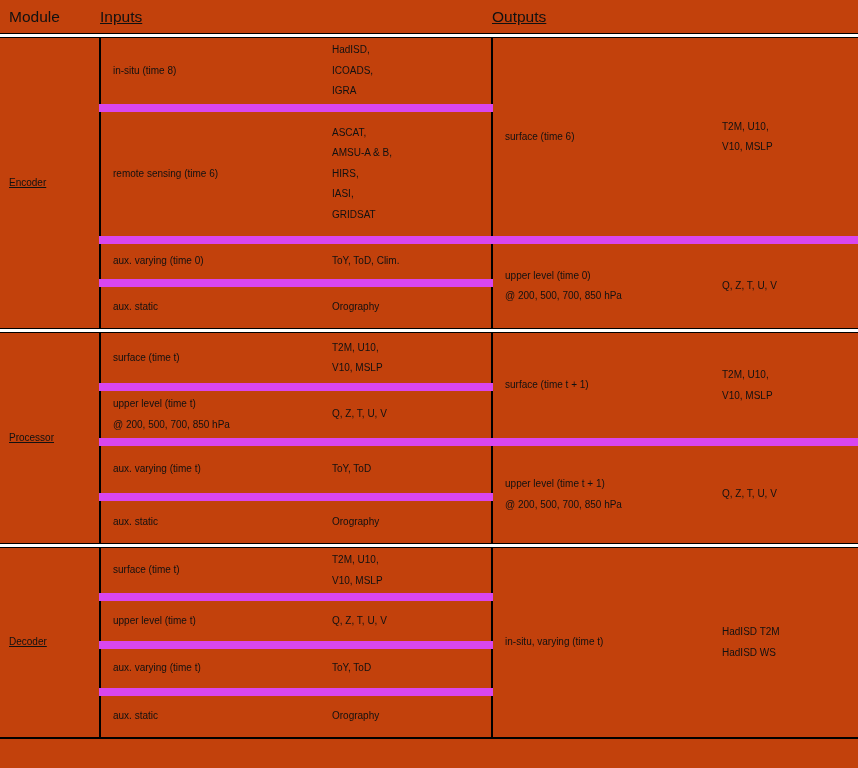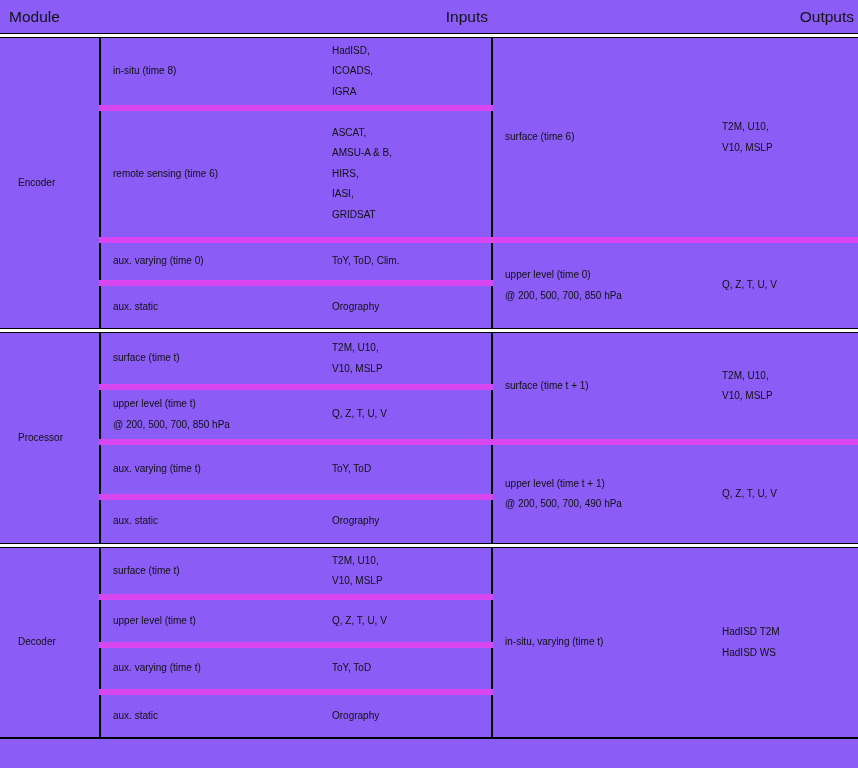--- a/index.html
+++ b/index.html
@@ -1,47 +1,47 @@
 <!DOCTYPE html>
 <html><head>
 <meta charset="utf-8">
 <style>
   html, body { margin: 0; padding: 0; background: #ffffff; }
   .page {
     position: relative;
     width: 858px;
     height: 768px;
-    background: #8b5cf6;
+    background: #c2410c;
     font-family: "Liberation Sans", sans-serif;
     color: #111111;
     overflow: hidden;
   }
   table.io-table {
     border-collapse: collapse;
     table-layout: fixed;
     width: 858px;
   }
   td {
     font-size: 10px;
     line-height: 20.5px;
     vertical-align: middle;
     padding: 0 4px 0 12px;
     white-space: pre-line;
     overflow: hidden;
   }
   
   tr.hdr td { font-size: 15.5px; padding-top: 2px; }
   td.h-module { padding-left: 9px; text-align: left; }
-  td.h-center { text-align: right; padding-left: 0; }
+  td.h-center { text-align: left; padding-left: 0; text-decoration: underline; }
   
-  td.module { padding-left: 18px; }
+  td.module { padding-left: 9px; text-decoration: underline; }
   
   td.vl { border-left: 2px solid #000; }
   
-  td.bt { border-top: 6px solid #d946ef; }
+  td.bt { border-top: 8px solid #d946ef; }
   
   td.ov { padding-left: 14px; }
   
   td.sep { padding: 0; }
   .double-rule {
     height: 5px;
     box-sizing: border-box;
     border-top: 1.8px solid #000;
     border-bottom: 1.8px solid #000;
     background: #ffffff;
@@ -119,21 +119,21 @@
     </tr>
     <tr style="height:55px">
       <td class="vl bt">upper level (time t)
 @ 200, 500, 700, 850 hPa</td>
       <td class="bt">Q, Z, T, U, V</td>
     </tr>
     <tr style="height:55px">
       <td class="vl bt">aux. varying (time t)</td>
       <td class="bt">ToY, ToD</td>
       <td class="vl bt" rowspan="2">upper level (time t + 1)
-@ 200, 500, 700, 490 hPa</td>
+@ 200, 500, 700, 850 hPa</td>
       <td class="ov bt" rowspan="2">Q, Z, T, U, V</td>
     </tr>
     <tr style="height:46px">
       <td class="vl bt">aux. static</td>
       <td class="bt">Orography</td>
     </tr>
 
     <tr>
       <td class="sep" colspan="5"><div class="double-rule"></div></td>
     </tr>

